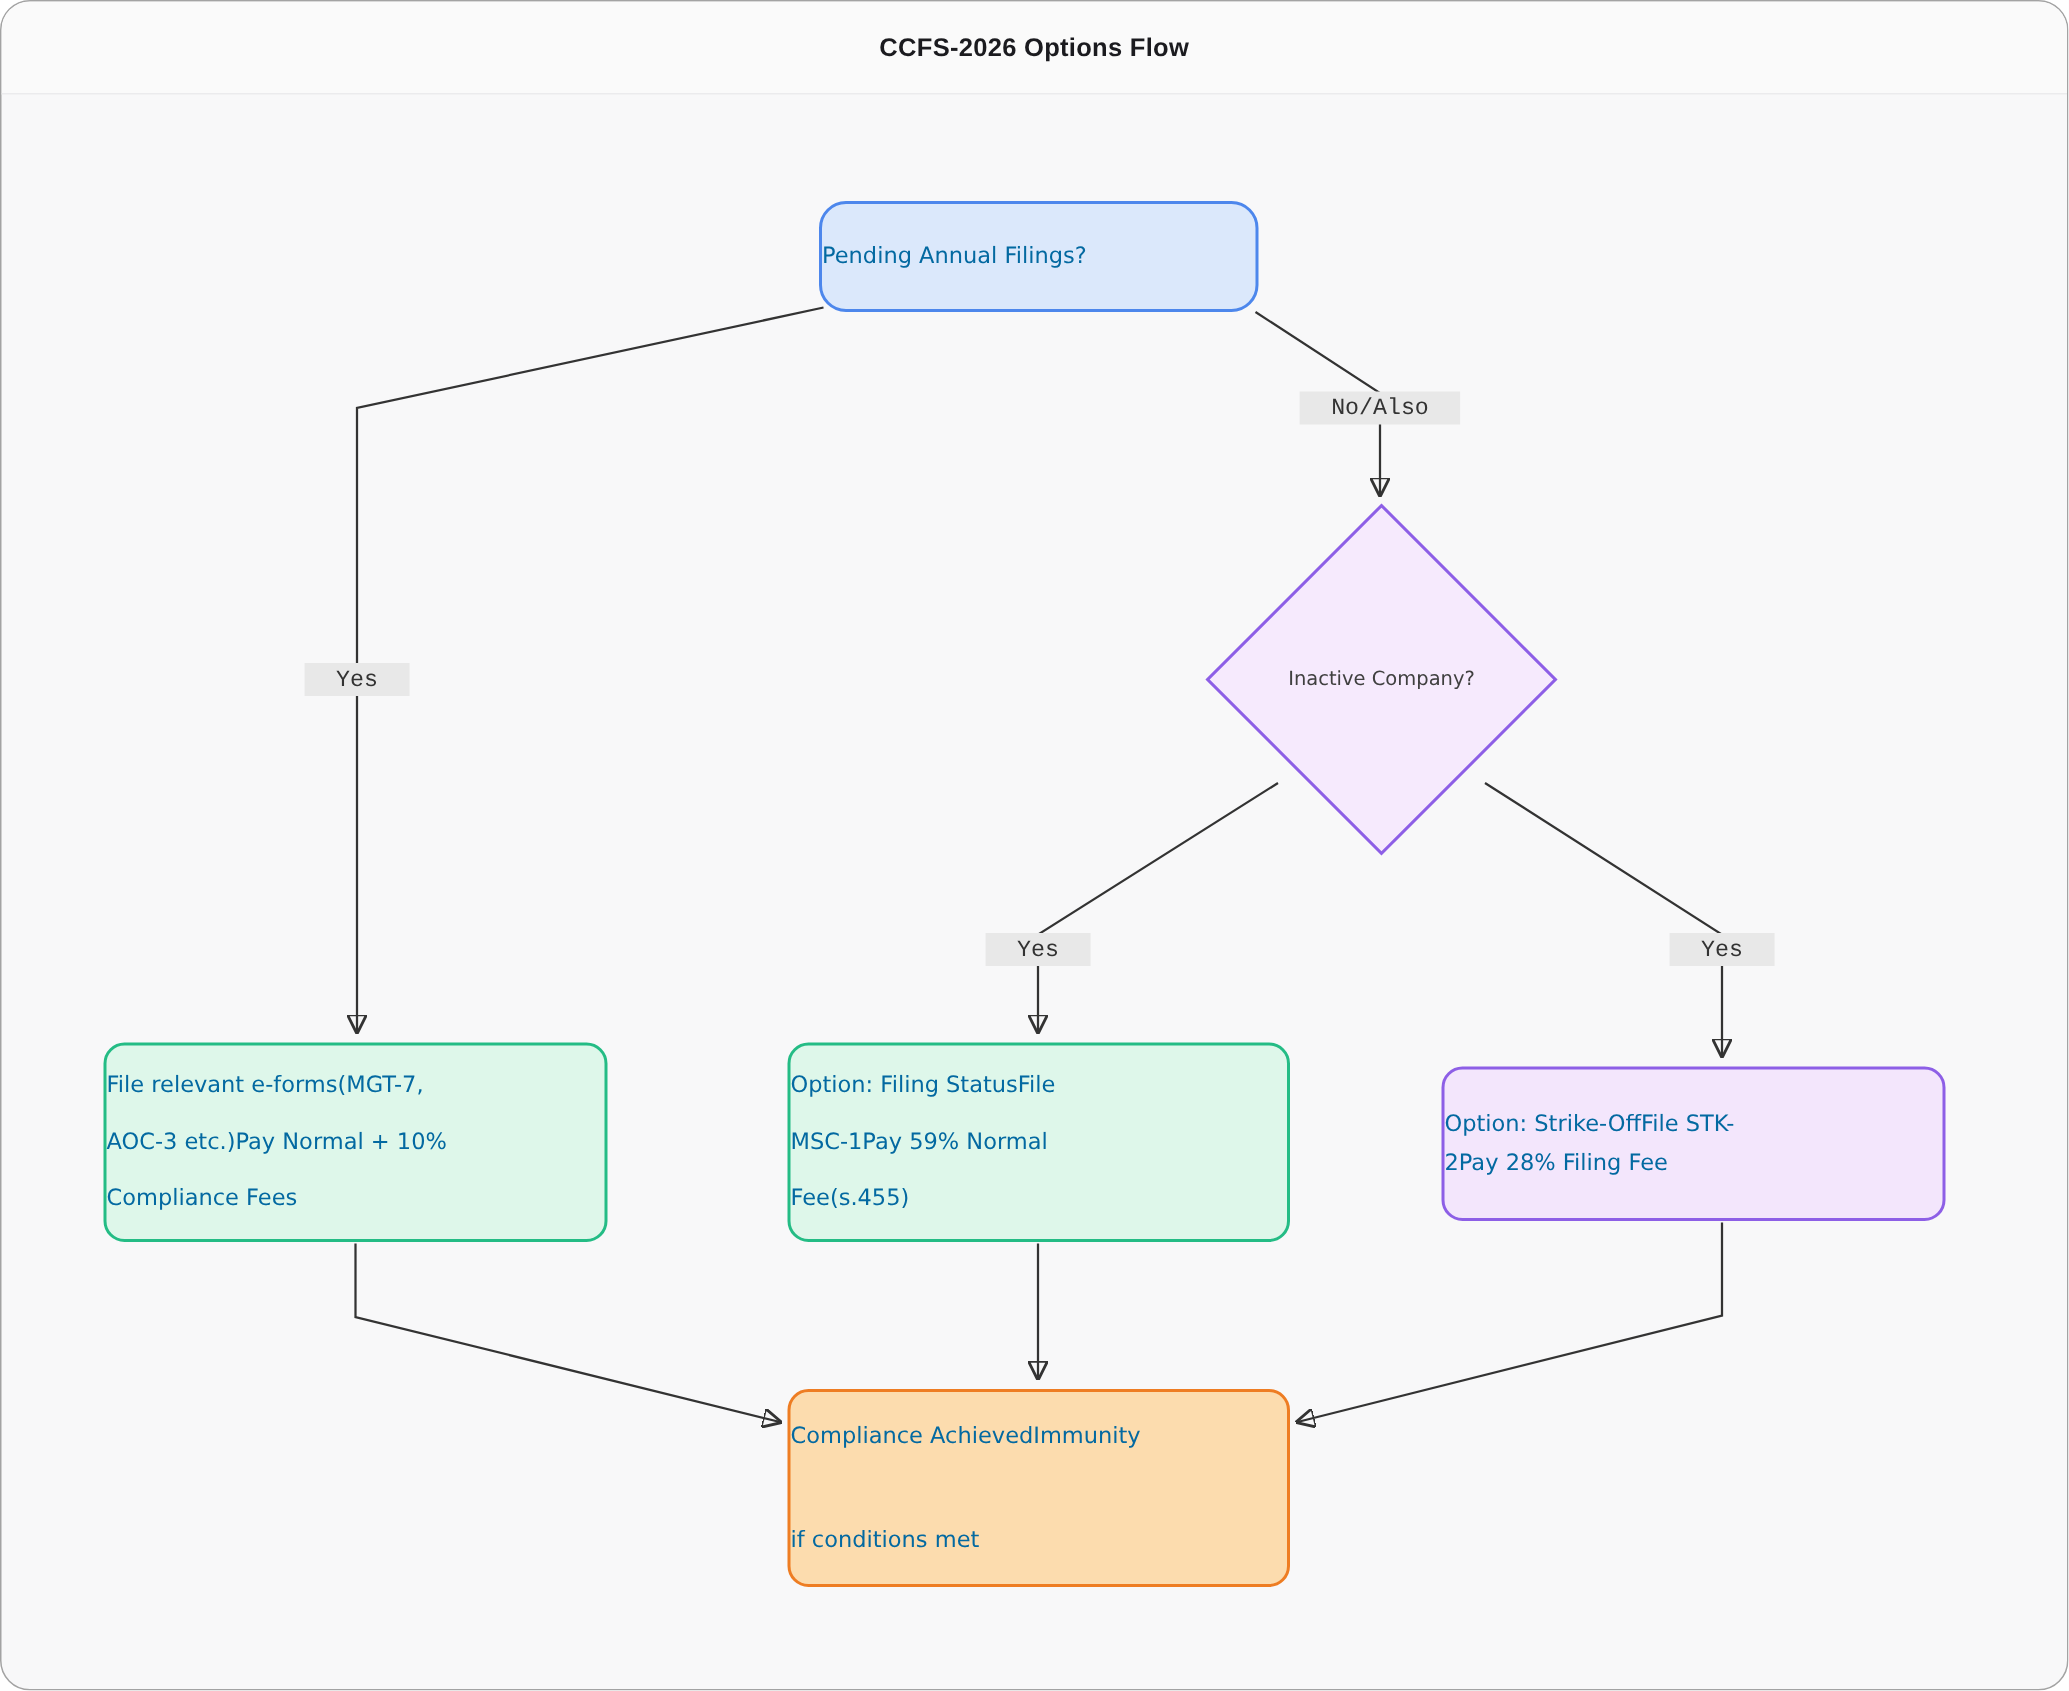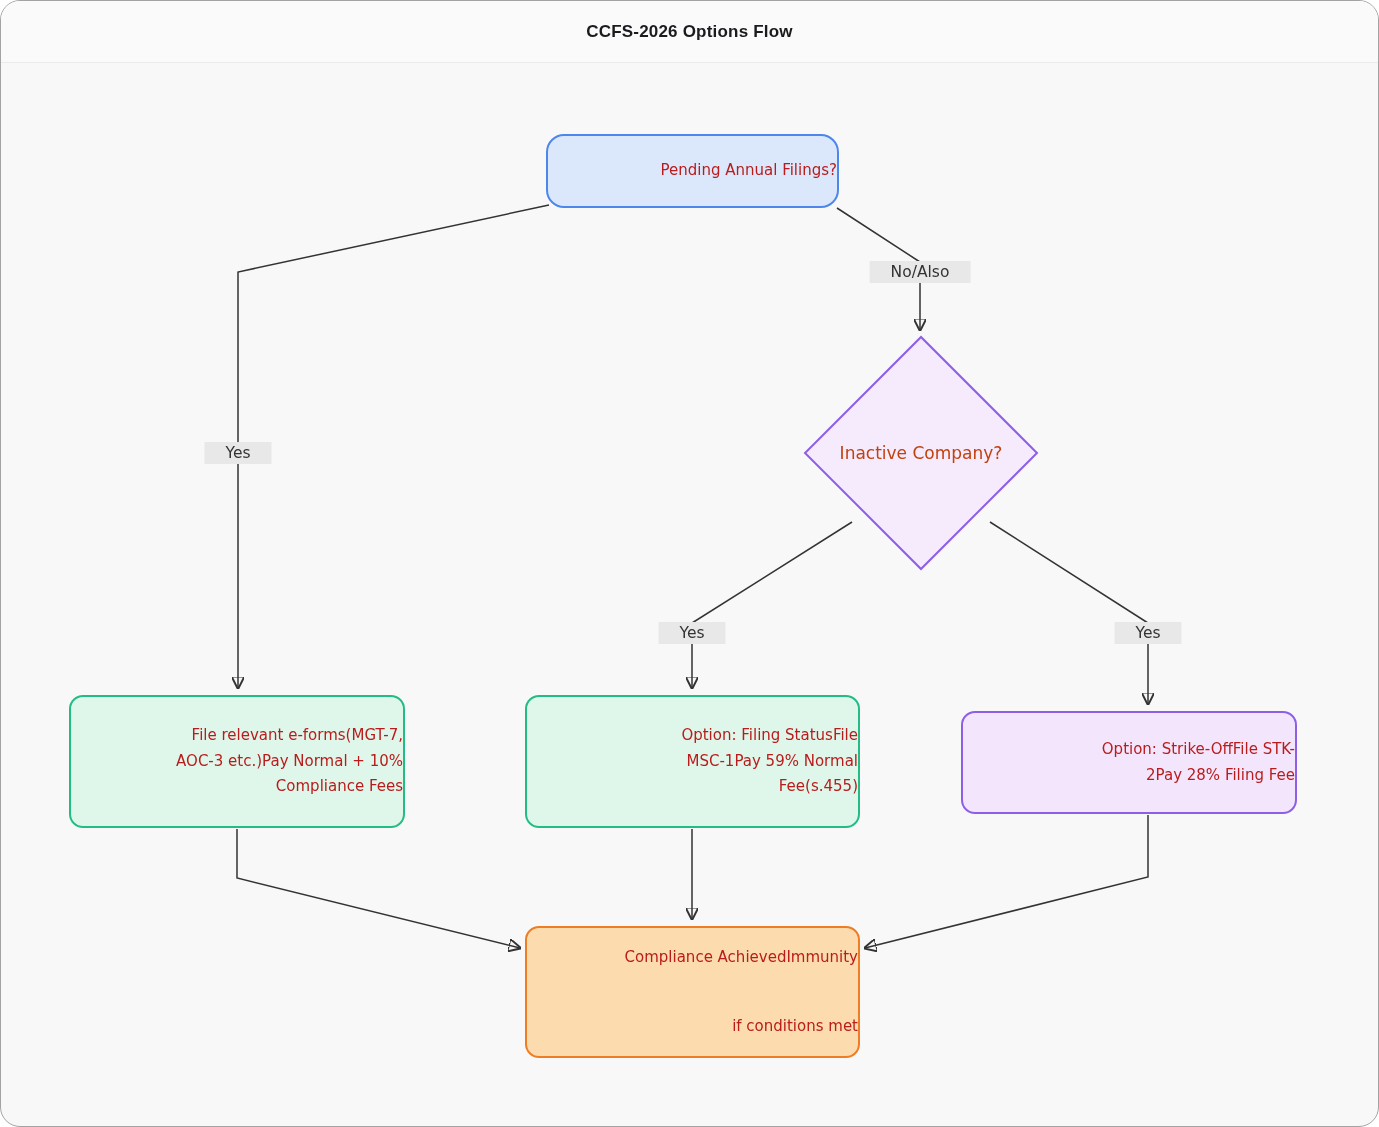--- a/index.html
+++ b/index.html
@@ -28,54 +28,55 @@
     font-size: 17px; font-weight: 600; color: #1b1b1f;
     letter-spacing: 0.2px;
   }
   .canvas { position: absolute; left: 0; top: 0; width: 1379px; height: 1127px; }
   svg.edges { position: absolute; left: 0; top: 0; width: 1379px; height: 1127px; }
   svg.edges path { fill: none; stroke: #333333; stroke-width: 1.5px; }
 
   .node {
     position: absolute;
     display: flex; flex-direction: column;
-    align-items: flex-end; justify-content: center;
+    align-items: flex-start; justify-content: center;
     text-align: center;
-    font-size: 15px; color: #b91c1c;
+    font-size: 15px; color: #0369a1;
     line-height: 25.5px;
     border-width: 2px; border-style: solid;
   }
   .node-blue   { background: #dbe8fb; border-color: #4d87ec; border-radius: 18px; }
-  .node-green  { background: #def7ea; border-color: #24bc85; border-radius: 14px; }
+  .node-green  { background: #def7ea; border-color: #24bc85; border-radius: 14px; gap: 12px; }
   .node-purple { background: #f3e6fc; border-color: #8d5fe6; border-radius: 14px; }
   .node-orange { background: #fcdcae; border-color: #ee7d23; border-radius: 14px; }
 
   .diamond-shape {
     position: absolute;
     width: 166px; height: 166px;
     left: 837px; top: 369px;
     background: #f6eafd;
     border: 2px solid #8d5fe6;
     transform: rotate(45deg);
   }
   .diamond-text {
     position: absolute;
     left: 920px; top: 452px;
     transform: translate(-50%, -50%);
-    font-size: 17px; color: #c2410c;
+    font-size: 13px; color: #404040;
     white-space: nowrap;
   }
   .edge-label {
     position: absolute;
     transform: translate(-50%, -50%);
     background: #e8e8e8;
     color: #333333;
     font-size: 15.5px;
     padding: 2px 21px;
     white-space: nowrap;
+    font-family: Liberation Mono, monospace;
   }
   .line { display: block; white-space: nowrap; }
 </style>
 </head>
 <body>
 
 <div class="page">
 
   <div class="header">
     <div class="title">CCFS-2026 Options Flow</div>

